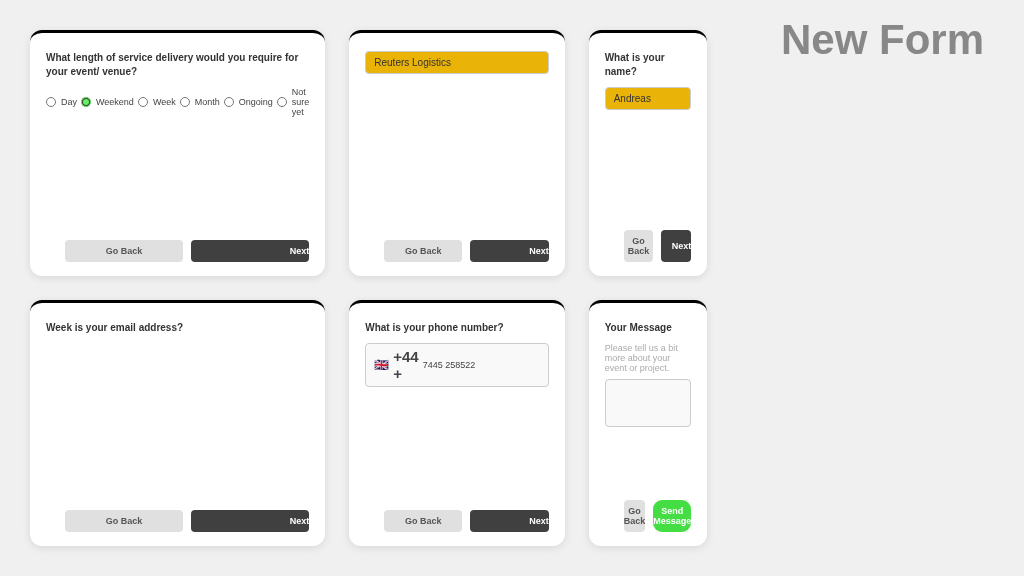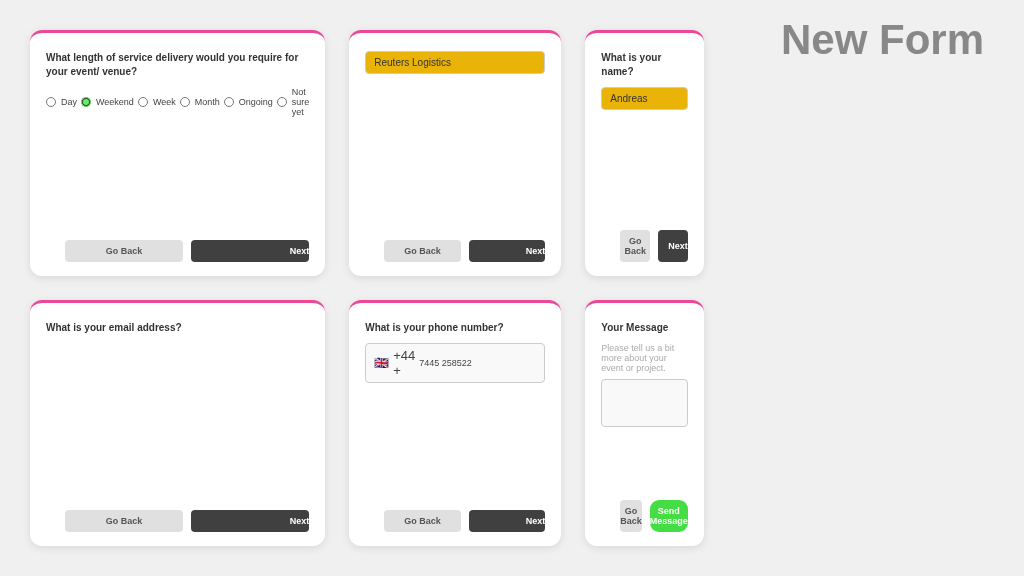--- a/index.html
+++ b/index.html
@@ -29,21 +29,21 @@
       height: 576px;
     }
     .form-card {
       background: #fff;
       border-radius: 12px;
       box-shadow: 0 2px 8px rgba(0,0,0,0.1);
       padding: 18px 16px 14px 16px;
       display: flex;
       flex-direction: column;
       justify-content: space-between;
-      border-top: 3px solid #ec4899;
+      border-top: 3px solid #000000;
       min-height: 130px;
     }
     .form-card-label {
       font-size: 10px;
       color: #333;
       font-weight: 600;
       margin-bottom: 8px;
       line-height: 1.4;
     }
     .form-card-input {
@@ -122,22 +122,23 @@
       border-radius: 4px;
       background: #f9f9f9;
       padding: 4px 8px;
       margin-bottom: 10px;
       gap: 4px;
     }
     .flag-icon {
       font-size: 12px;
     }
     .phone-prefix {
-      font-size: 13px;
+      font-size: 15px;
       color: #444;
+      font-weight: bold;
     }
     .phone-number {
       font-size: 9px;
       color: #444;
       border: none;
       background: transparent;
       outline: none;
     }
     .textarea-field {
       border: 1px solid #ccc;
@@ -210,21 +211,21 @@
   <div class="form-card">
     <div class="form-card-label">What is your name?</div>
     <input class="form-card-input" type="text" value="Andreas" style="">
     <div class="btn-row">
       <button class="btn-back">Go Back</button>
       <button class="btn-next">Next</button>
     </div>
   </div>
 
   <div class="form-card">
-    <div class="form-card-label">What is your email address?</div>
+    <div class="form-card-label">Week is your email address?</div>
     <div class="btn-row">
       <button class="btn-back">Go Back</button>
       <button class="btn-next">Next</button>
     </div>
   </div>
 
   <div class="form-card">
     <div class="form-card-label">What is your phone number?</div>
     <div class="phone-input-row">
       <span class="flag-icon">🇬🇧</span>

